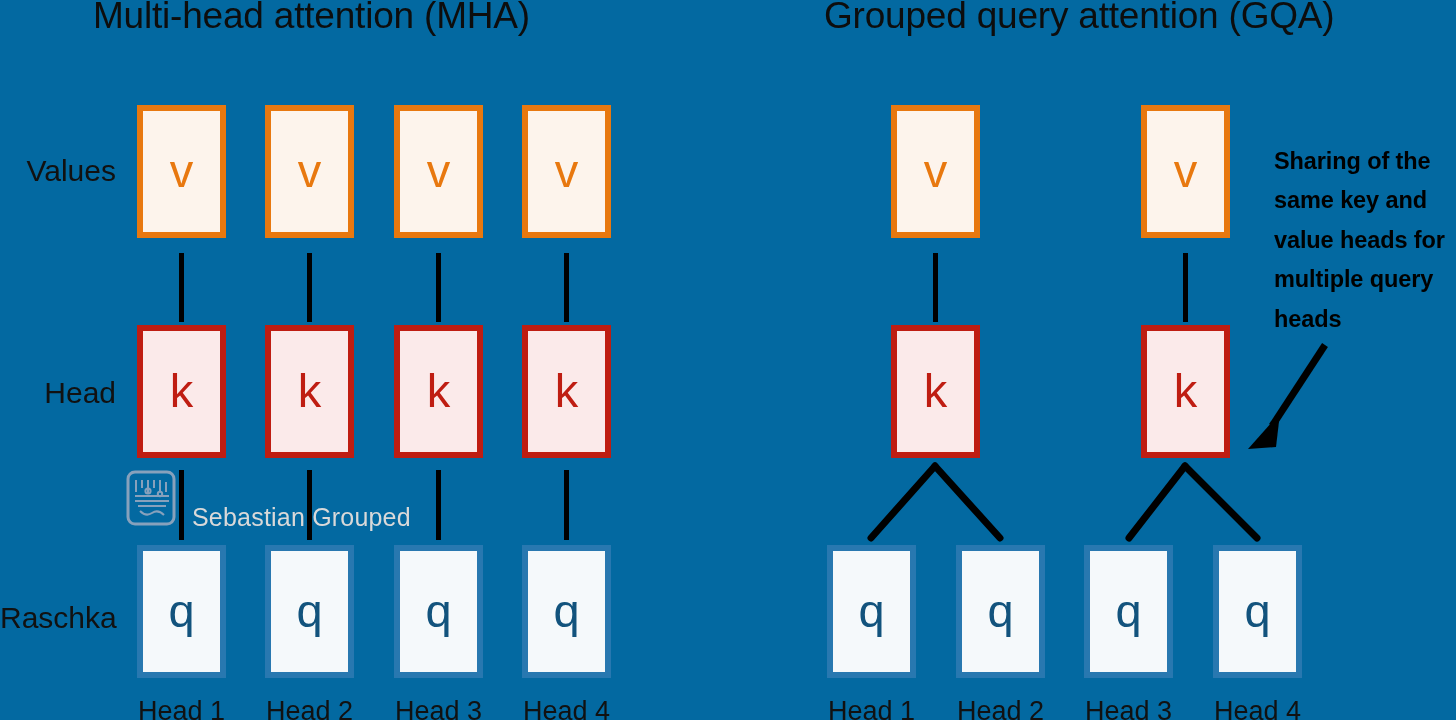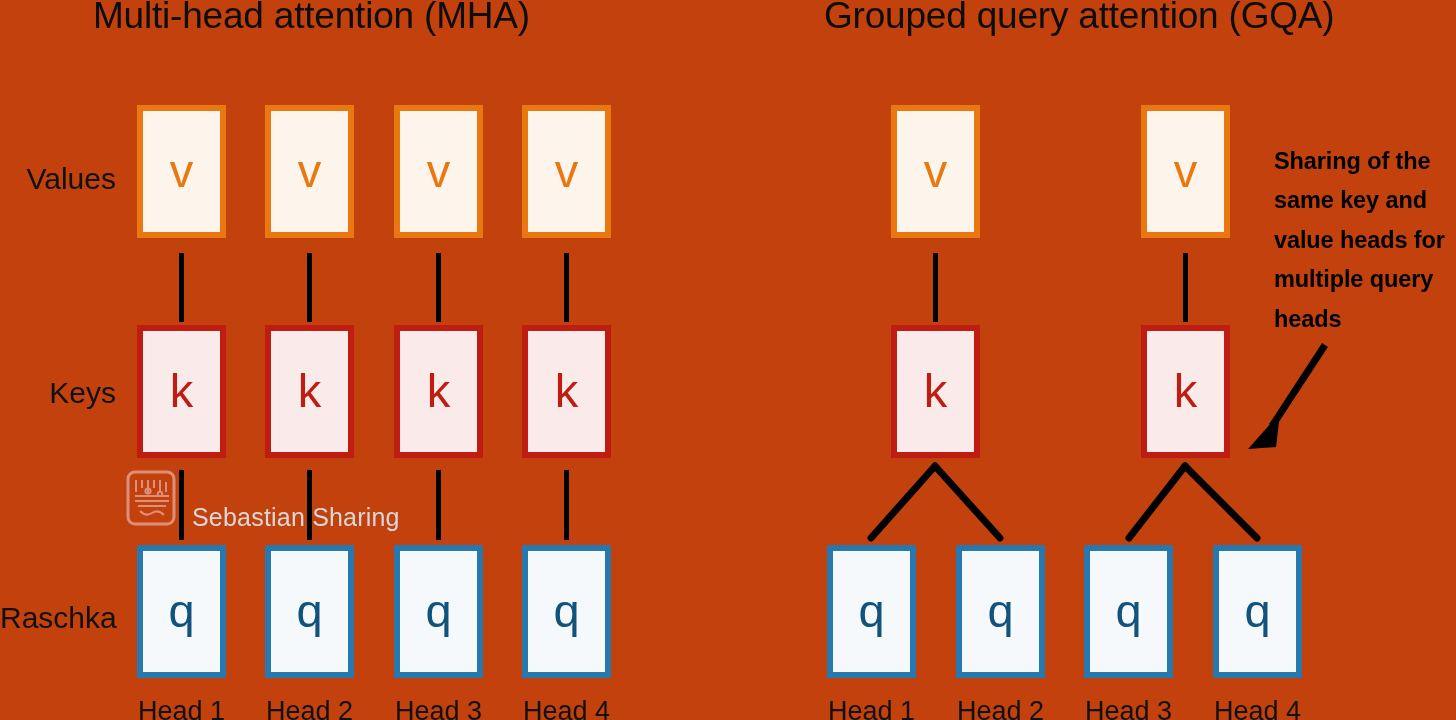--- a/index.html
+++ b/index.html
@@ -1,18 +1,18 @@
 <!DOCTYPE html>
 <html><head>
 <meta charset="utf-8">
 <style>
   html,body{margin:0;padding:0;background:#ffffff;}
   body{width:1456px;height:720px;overflow:hidden;
        font-family:"Liberation Sans","DejaVu Sans",sans-serif;}
-  #stage{position:relative;width:1456px;height:720px;background:#c2410c;}
+  #stage{position:relative;width:1456px;height:720px;background:#0369a1;}
 
   .title{position:absolute;font-size:37px;font-weight:400;color:#0d0d0d;
          white-space:nowrap;letter-spacing:-0.2px;line-height:1;}
   #title-mha{left:93px;top:-3px;}
   #title-gqa{left:824px;top:-3px;}
 
   .rowlabel{position:absolute;font-size:30px;color:#111;white-space:nowrap;
             text-align:right;line-height:1;}
 
   .headlabel{position:absolute;font-size:27px;color:#111;white-space:nowrap;
@@ -44,22 +44,22 @@
          pointer-events:none;}
 </style>
 </head>
 <body>
 
 <div id="stage">
 
   <div class="title" id="title-mha">Multi-head attention (MHA)</div>
   <div class="title" id="title-gqa">Grouped query attention (GQA)</div>
 
-  <div class="rowlabel" style="left:0;width:116px;top:164px;">Values</div>
-  <div class="rowlabel" style="left:0;width:116px;top:378px;">Keys</div>
+  <div class="rowlabel" style="left:0;width:116px;top:156px;">Values</div>
+  <div class="rowlabel" style="left:0;width:116px;top:378px;">Head</div>
   <div class="rowlabel" style="left:0;width:116px;top:603px;">Raschka</div>
 
   <div class="cell v" style="left:137px;top:105px;width:89px;height:133px;">
     <span>v</span>
     </div>
   <div class="cell v" style="left:265px;top:105px;width:89px;height:133px;">
     <span>v</span>
     </div>
   <div class="cell v" style="left:394px;top:105px;width:89px;height:133px;">
     <span>v</span>
@@ -167,15 +167,15 @@
   <svg id="wmlogo" viewBox="0 0 52 58">
     <rect x="2" y="2" width="46" height="52" rx="7" ry="7" fill="none" stroke="#f3cfd3" stroke-width="3"></rect>
     <g stroke="#f3cfd3" stroke-width="2" fill="none">
       <path d="M10 10 v12 M16 10 v8 M22 10 v14 M28 10 v8 M34 10 v12 M40 12 v10"></path>
       <path d="M9 26 h34 M9 31 h34 M12 36 h28"></path>
       <path d="M14 41 q6 6 12 2 q6 -4 12 2"></path>
       <circle cx="22" cy="21" r="2.6"></circle>
       <circle cx="34" cy="24" r="2.2"></circle>
     </g>
   </svg>
-  <div id="wm">Sebastian Sharing</div>
+  <div id="wm">Sebastian Grouped</div>
 
 </div>
 
 </body></html>

